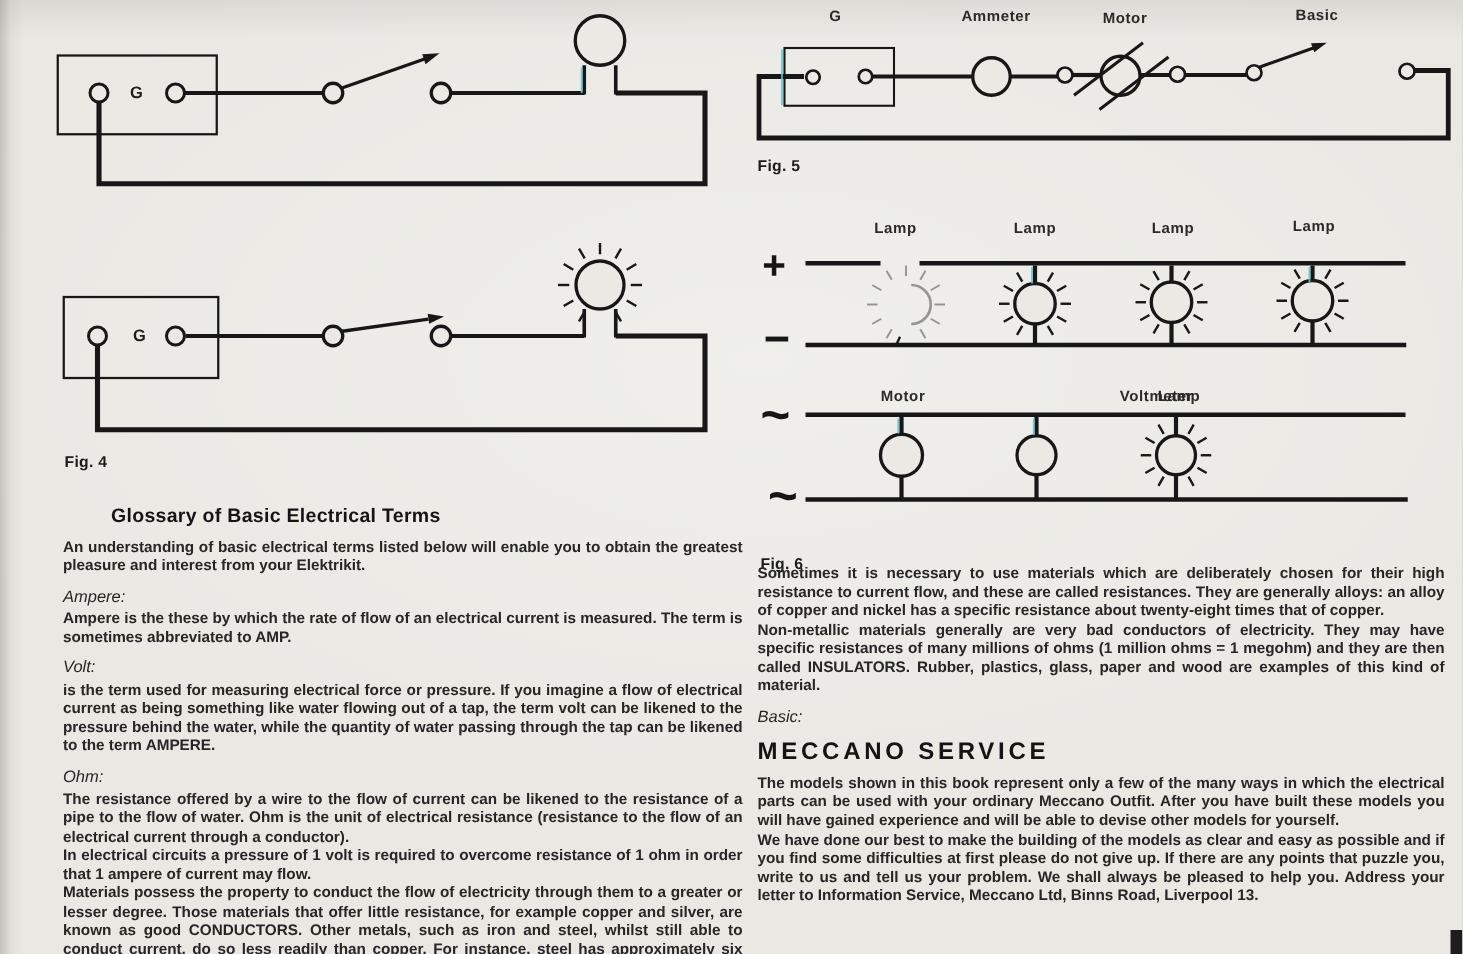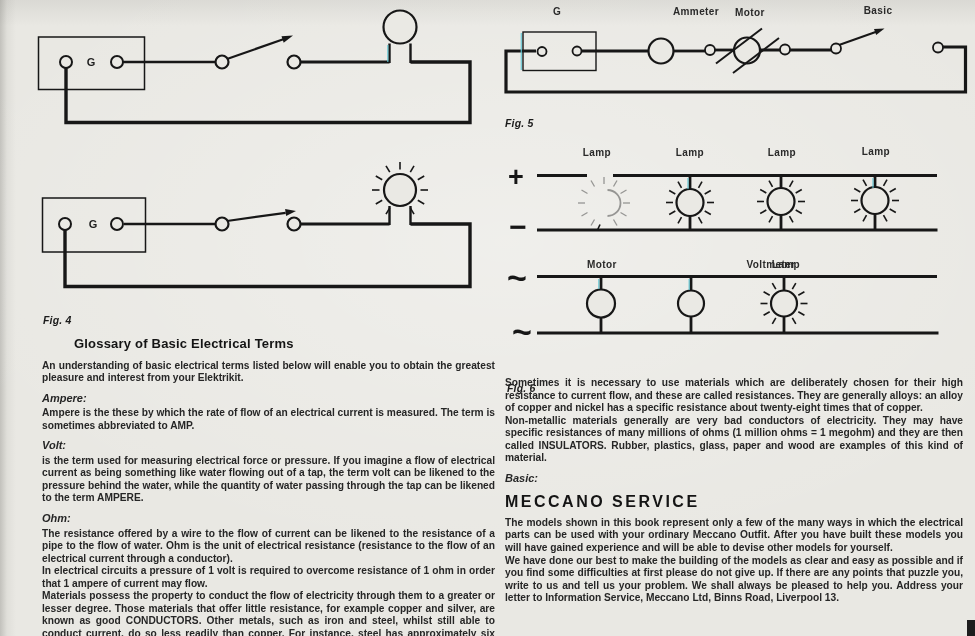--- a/index.html
+++ b/index.html
@@ -15,32 +15,32 @@
   svg.diagrams { position:absolute; left:0; top:0; }
   .lbl {
     position:absolute; transform:translateX(-50%); font-weight:bold;
     font-size:10px; letter-spacing:.4px; color:#2a2a2a; white-space:nowrap;
   }
   .glabel {
     position:absolute; transform:translateX(-50%); font-weight:bold;
     font-size:11px; color:#1d1d1d;
   }
   .figcap {
-    position:absolute; font-weight:bold; font-style:italic;
-    font-size:10.5px; letter-spacing:.2px; color:#1b1b1b; white-space:nowrap;margin-top:12px;
+    position:absolute; font-weight:bold; 
+    font-size:10.5px; letter-spacing:.2px; color:#1b1b1b; white-space:nowrap;
   }
   .sym { position:absolute; transform:translateX(-50%); font-weight:bold; color:#161616; line-height:1; }
   #sym-plus   { font-size:27px; }
   #sym-minus  { font-size:30px; }
   .sym-tilde  { font-size:34px; }
   .col { position:absolute; text-align:justify; font-size:10.2px; font-weight:bold; line-height:12.55px; color:#262626; }
   #col-left  { left:42px;  top:338px; width:453px; }
   #col-right { left:505px; top:377px; width:458px; }
   .gloss-title { font-size:13px; font-weight:bold; letter-spacing:.2px; margin:0 0 9px; color:#141414;padding-left:32px; }
-  .term { font-style:italic; font-weight:bold; font-size:11px; margin:7px 0 3px; text-align:left; }
+  .term { font-style:italic; font-weight:normal; font-size:11px; margin:7px 0 3px; text-align:left; }
   .col p { margin:0; }
   .service-title { font-size:16px; font-weight:bold; letter-spacing:2.5px; margin:12px 0 8px; color:#141414; }
   .watt-formula { white-space:nowrap; }
   #corner-mark { position:absolute; left:967px; top:620px; width:8px; height:16px; background:#1d1d1d; }
 </style>
 </head>
 <body>
 
 <div id="page">
 
@@ -206,21 +206,21 @@
       <path d="M598.8 279 V289"></path>
       <path d="M689.2 279 V290"></path>
     </g>
   </svg>
 
   <span class="glabel" style="left:91px; top:56px;">G</span>
   <span class="glabel" style="left:93px; top:218px;">G</span>
   <span class="figcap" style="left:43px; top:302px;">Fig. 4</span>
 
   <span class="lbl" style="left:557px; top:6px;">G</span>
-  <span class="lbl" style="left:696px; top:6px;">Ammeter</span>
+  <span class="lbl" style="left:664px; top:6px;">Ammeter</span>
   <span class="lbl" style="left:750px; top:7px;">Motor</span>
   <span class="lbl" style="left:878px; top:5px;">Basic</span>
   <span class="figcap" style="left:505px; top:105px;">Fig. 5</span>
 
   <span class="sym" id="sym-plus" style="left:516px; top:164px;">+</span>
   <span class="sym" id="sym-minus" style="left:518px; top:212px;">−</span>
   <span class="lbl" style="left:597px; top:147px;">Lamp</span>
   <span class="lbl" style="left:690px; top:147px;">Lamp</span>
   <span class="lbl" style="left:782px; top:147px;">Lamp</span>
   <span class="lbl" style="left:876px; top:146px;">Lamp</span>

